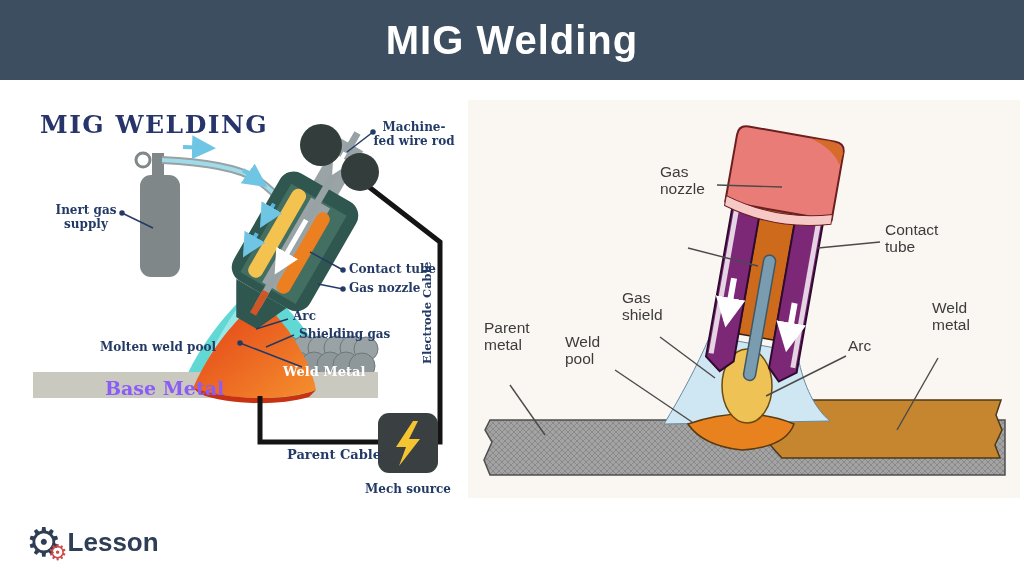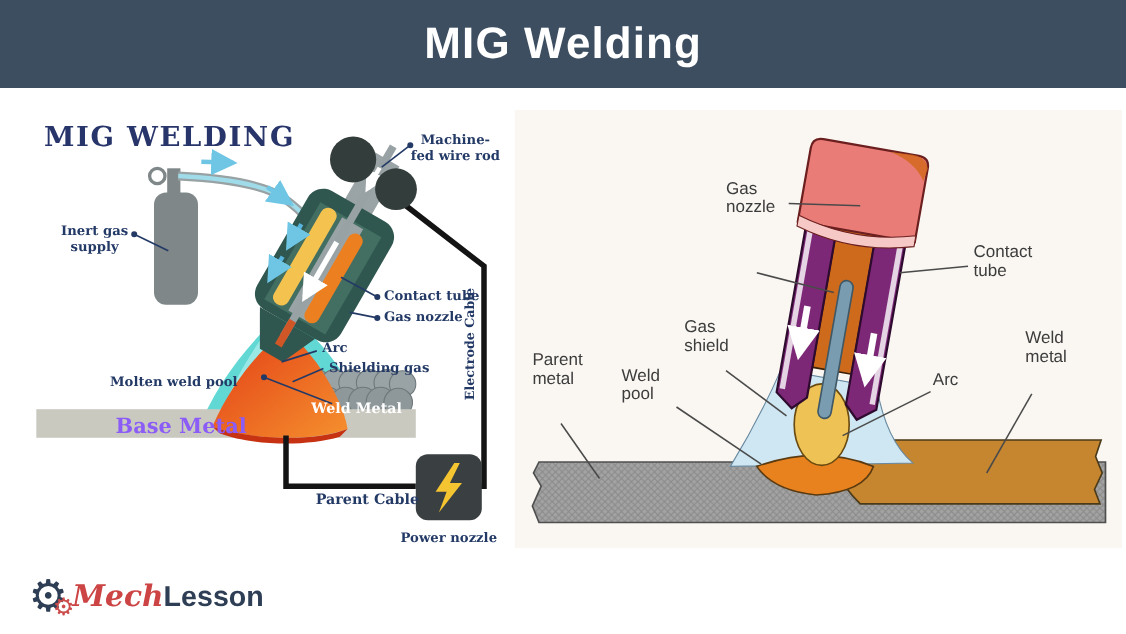--- a/index.html
+++ b/index.html
@@ -199,30 +199,29 @@
   <div class="lbl-left center" style="left:373px;top:120px;width:82px">Machine-fed wire rod</div>
   <div class="lbl-left nowrap" style="left:349px;top:262px">Contact tube</div>
   <div class="lbl-left nowrap" style="left:349px;top:281px">Gas nozzle</div>
   <div class="lbl-left nowrap" style="left:293px;top:309px">Arc</div>
   <div class="lbl-left nowrap" style="left:299px;top:327px">Shielding gas</div>
   <div class="lbl-left nowrap" style="left:100px;top:340px">Molten weld pool</div>
   <div class="lbl-left nowrap on-metal" style="left:105px;top:377px">Base Metal</div>
   <div class="lbl-left nowrap on-bead" style="left:283px;top:364px">Weld Metal</div>
   <div class="lbl-left nowrap center vert" style="left:368px;top:306px;width:120px;font-size:11.5px">Electrode Cable</div>
   <div class="lbl-left nowrap" style="left:287px;top:447px;font-size:13px">Parent Cable</div>
-  <div class="lbl-left nowrap center" style="left:363px;top:482px;width:90px">Power nozzle</div>
+  <div class="lbl-left nowrap center" style="left:363px;top:482px;width:90px">Mech source</div>
 
   <div class="lbl-right" style="left:660px;top:164px;width:62px">Gas nozzle</div>
   <div class="lbl-right" style="left:885px;top:222px;width:62px">Contact tube</div>
   <div class="lbl-right" style="left:622px;top:290px;width:50px">Gas shield</div>
   <div class="lbl-right nowrap" style="left:848px;top:338px">Arc</div>
   <div class="lbl-right" style="left:932px;top:300px;width:52px">Weld metal</div>
   <div class="lbl-right" style="left:484px;top:320px;width:56px">Parent metal</div>
   <div class="lbl-right" style="left:565px;top:334px;width:46px">Weld pool</div>
 
   <div class="logo">
     <span class="gear-big">⚙</span>
       <span class="gear-small">⚙</span>
-      <span class="logo-mech">Mech</span>
       <span class="logo-lesson">Lesson</span>
   </div>
 
 </div>
 
 </body></html>

